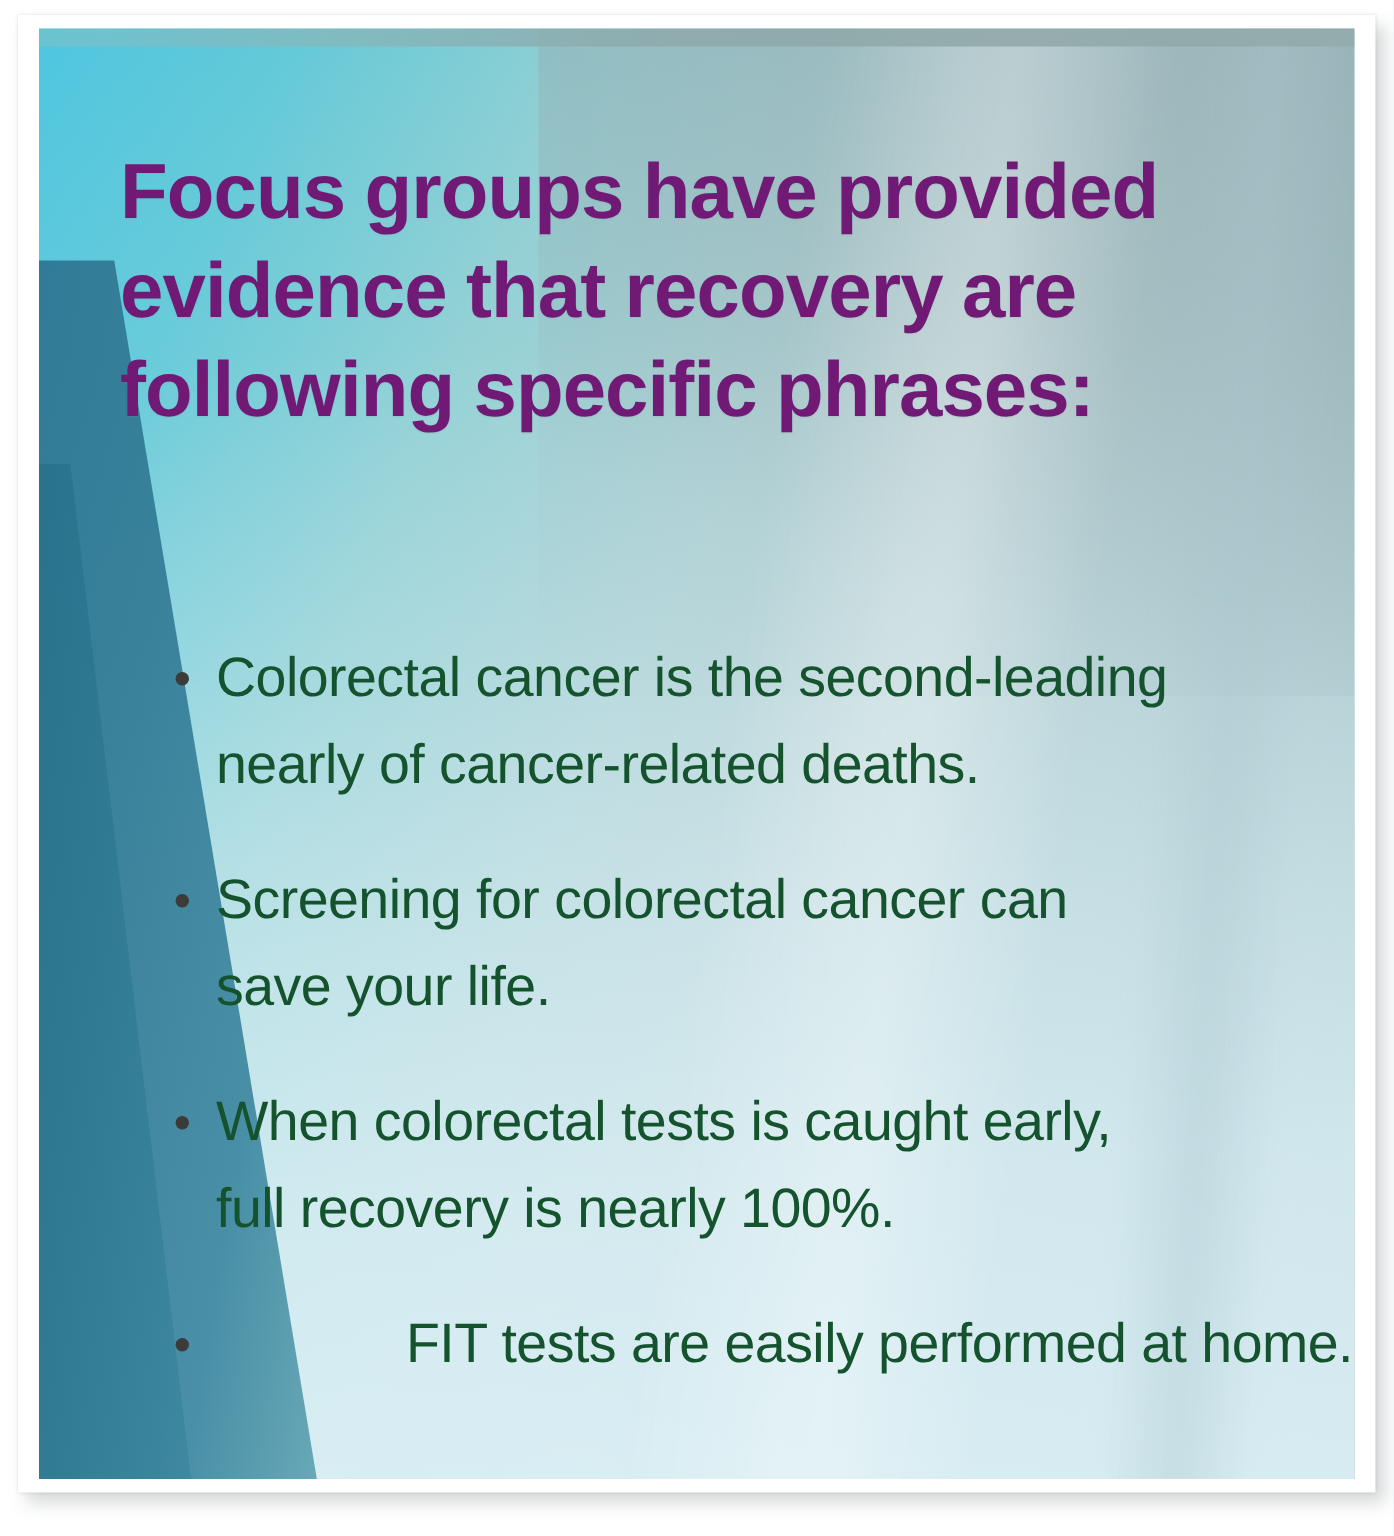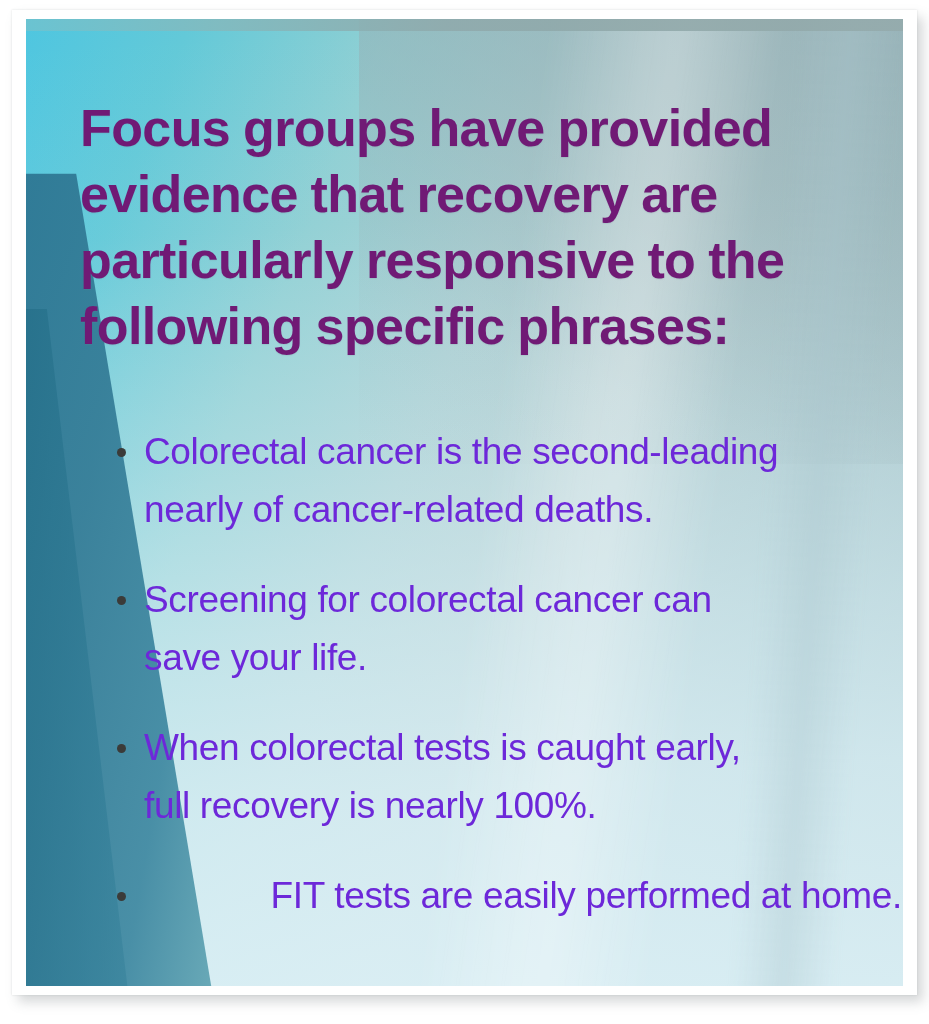--- a/index.html
+++ b/index.html
@@ -191,21 +191,21 @@
   .bullets {
     position: absolute;
     left: 86px;
     top: 404px;
     width: 790px;
   }
   .bullet-item {
     position: relative;
     padding-left: 32px;
     margin-bottom: 32px;
-    color: #6d28d9;
+    color: #14532d;
     font-family: "Liberation Sans", sans-serif;
     font-weight: normal;
     font-size: 37px;
     line-height: 58px;
     letter-spacing: -0.35px;
   }
   .bullet-item:last-child { margin-bottom: 0; text-align: right; }
   .bullet-dot {
     position: absolute;
     left: 5px;
@@ -232,21 +232,20 @@
       <div class="bg-wedge2"></div>
       <div class="bg-streak"></div>
       <div class="bg-streak2"></div>
       <div class="bg-topband"></div>
 
       <div class="content">
 
         <div class="headline">
           <span class="hl-line">Focus groups have provided</span>
           <span class="hl-line">evidence that recovery are</span>
-          <span class="hl-line">particularly responsive to the</span>
           <span class="hl-line">following specific phrases:</span>
         </div>
 
         <div class="bullets">
 
           <div class="bullet-item">
             <span class="bullet-dot"></span>
             <span class="bullet-text">
               <span class="bl-line">Colorectal cancer is the second-leading</span>
               <span class="bl-line">nearly of cancer-related deaths.</span>

